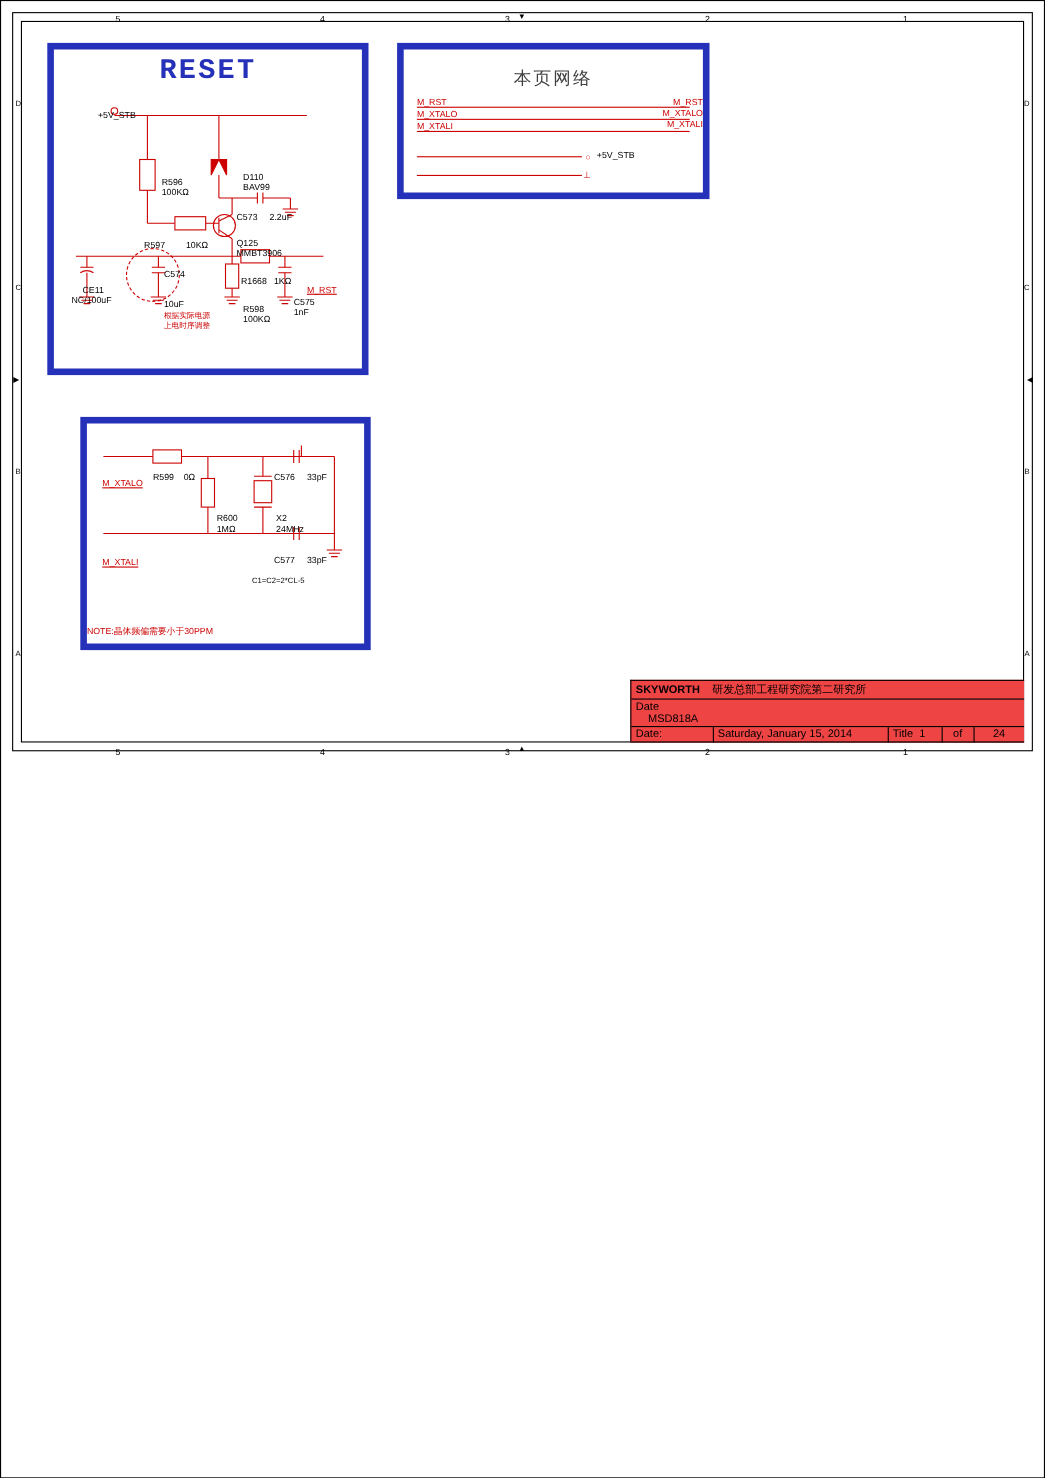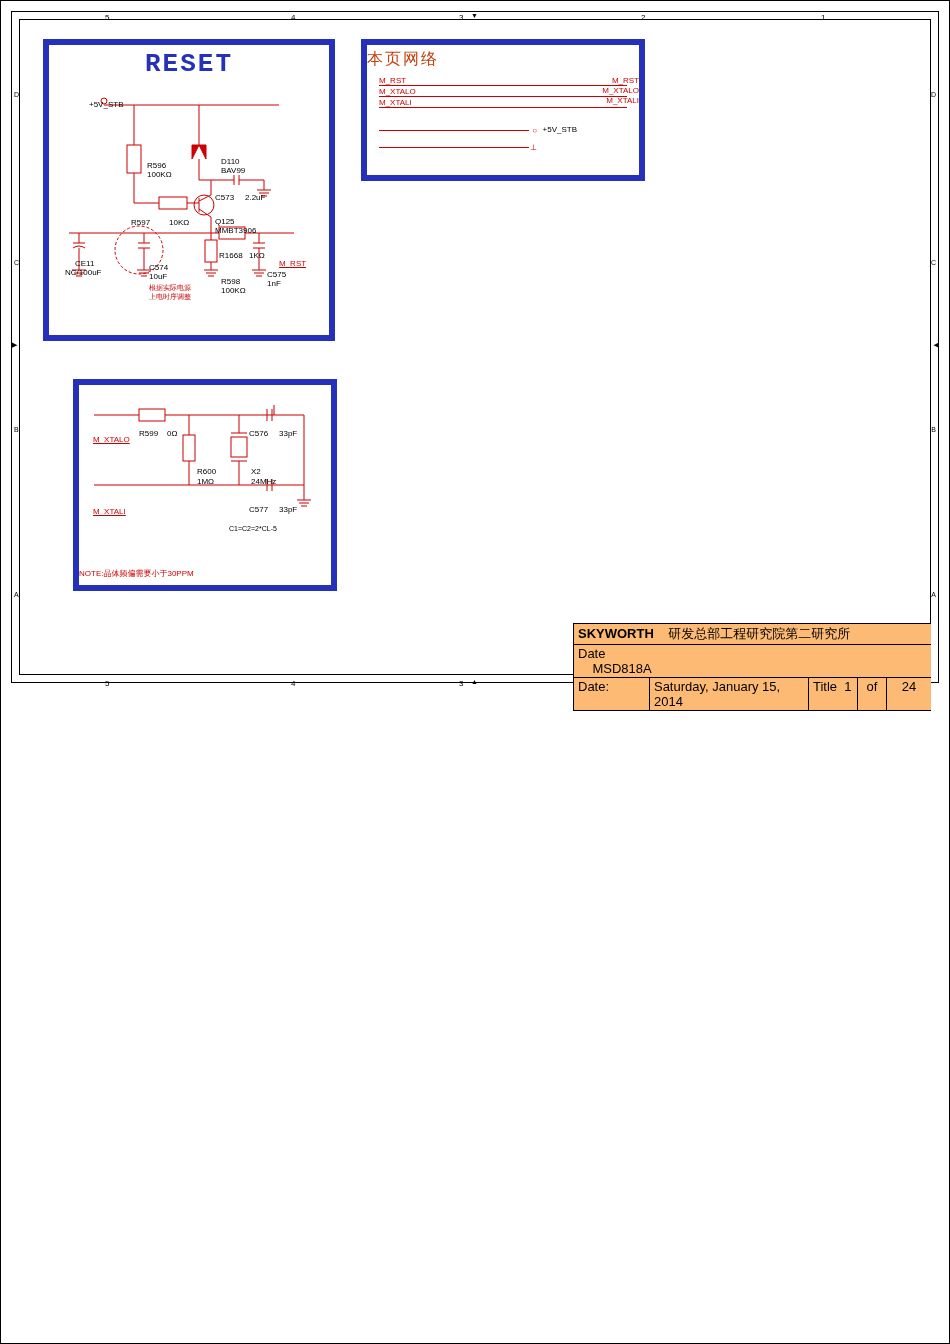--- a/index.html
+++ b/index.html
@@ -4,25 +4,25 @@
 <style>
   body{margin:0;background:#fff;font-family:Arial,Helvetica,sans-serif;font-size:8px;color:#000}
   .page{position:relative;width:950px;height:1344px;border:1px solid #000;box-sizing:border-box}
   .frame{position:absolute;left:10px;top:10px;right:10px;bottom:660px;border:1px solid #000}
   .inner{position:absolute;left:18px;top:18px;right:18px;bottom:668px;border:1px solid #000}
   .tick{position:absolute;font-size:8px}
   .zone{position:absolute;font-size:7px;color:#000}
   .box{position:absolute;border:6px solid #2531b9;background:#fff}
   .title-reset{font:26px "Courier New",monospace;color:#2531b9;font-weight:900;letter-spacing:2px;text-align:center;margin-top:4px}
   .title-crystal{font:26px "Courier New",monospace;color:#2531b9;font-weight:700;letter-spacing:3px;text-align:center;margin-top:4px}
-  .title-net{font:16px "SimSun","Songti SC",serif;color:#c2410c;margin-top:4px;letter-spacing:2px}
+  .title-net{font:16px "SimSun","Songti SC",serif;color:#404040;text-align:center;margin-top:16px;letter-spacing:2px}
   .sig{font:8px Arial;color:#c00}
   .val{font:8px Arial;color:#000}
   .note{font:8px Arial;color:#c00;text-align:left}
-  .tb{position:absolute;right:18px;bottom:632px;width:358px;border:1px solid #000;border-right:none;border-bottom:none;background:#fdba74;font-size:13px}
+  .tb{position:absolute;right:18px;bottom:668px;width:358px;border:1px solid #000;border-right:none;border-bottom:none;background:#ef4444;font-size:10px}
   .tb td{border-bottom:1px solid #000;padding:1px 4px;vertical-align:top}
   .tb .lab{font-weight:400}
   .tb .cell{border-left:1px solid #000}
   svg{position:absolute;left:0;top:0}
   .arrow{position:absolute;font-size:7px}
 </style>
 </head>
 <body>
 
 <div class="page">
@@ -128,21 +128,21 @@
     <div class="val" style="position:absolute;left:172px;top:112px">D110</div>
     <div class="val" style="position:absolute;left:172px;top:121px">BAV99</div>
     <div class="val" style="position:absolute;left:166px;top:148px">C573</div>
     <div class="val" style="position:absolute;left:196px;top:148px">2.2uF</div>
     <div class="val" style="position:absolute;left:82px;top:173px">R597</div>
     <div class="val" style="position:absolute;left:120px;top:173px">10KΩ</div>
     <div class="val" style="position:absolute;left:166px;top:172px">Q125</div>
     <div class="val" style="position:absolute;left:166px;top:181px">MMBT3906</div>
     <div class="val" style="position:absolute;left:26px;top:214px">CE11</div>
     <div class="val" style="position:absolute;left:16px;top:223px">NC/100uF</div>
-    <div class="val" style="position:absolute;left:100px;top:218px">C574</div>
+    <div class="val" style="position:absolute;left:100px;top:200px">C574</div>
     <div class="val" style="position:absolute;left:100px;top:227px">10uF</div>
     <div class="val" style="position:absolute;left:170px;top:206px">R1668</div>
     <div class="val" style="position:absolute;left:200px;top:206px">1KΩ</div>
     <div class="val" style="position:absolute;left:172px;top:232px">R598</div>
     <div class="val" style="position:absolute;left:172px;top:241px">100KΩ</div>
     <div class="val" style="position:absolute;left:218px;top:225px">C575</div>
     <div class="val" style="position:absolute;left:218px;top:234px">1nF</div>
     <div class="sig" style="position:absolute;left:230px;top:214px;text-decoration:underline">M_RST</div>
     <div class="sig" style="position:absolute;left:100px;top:238px;font-size:7px;line-height:9px;white-space:pre">根据实际电源
 上电时序调整</div>

